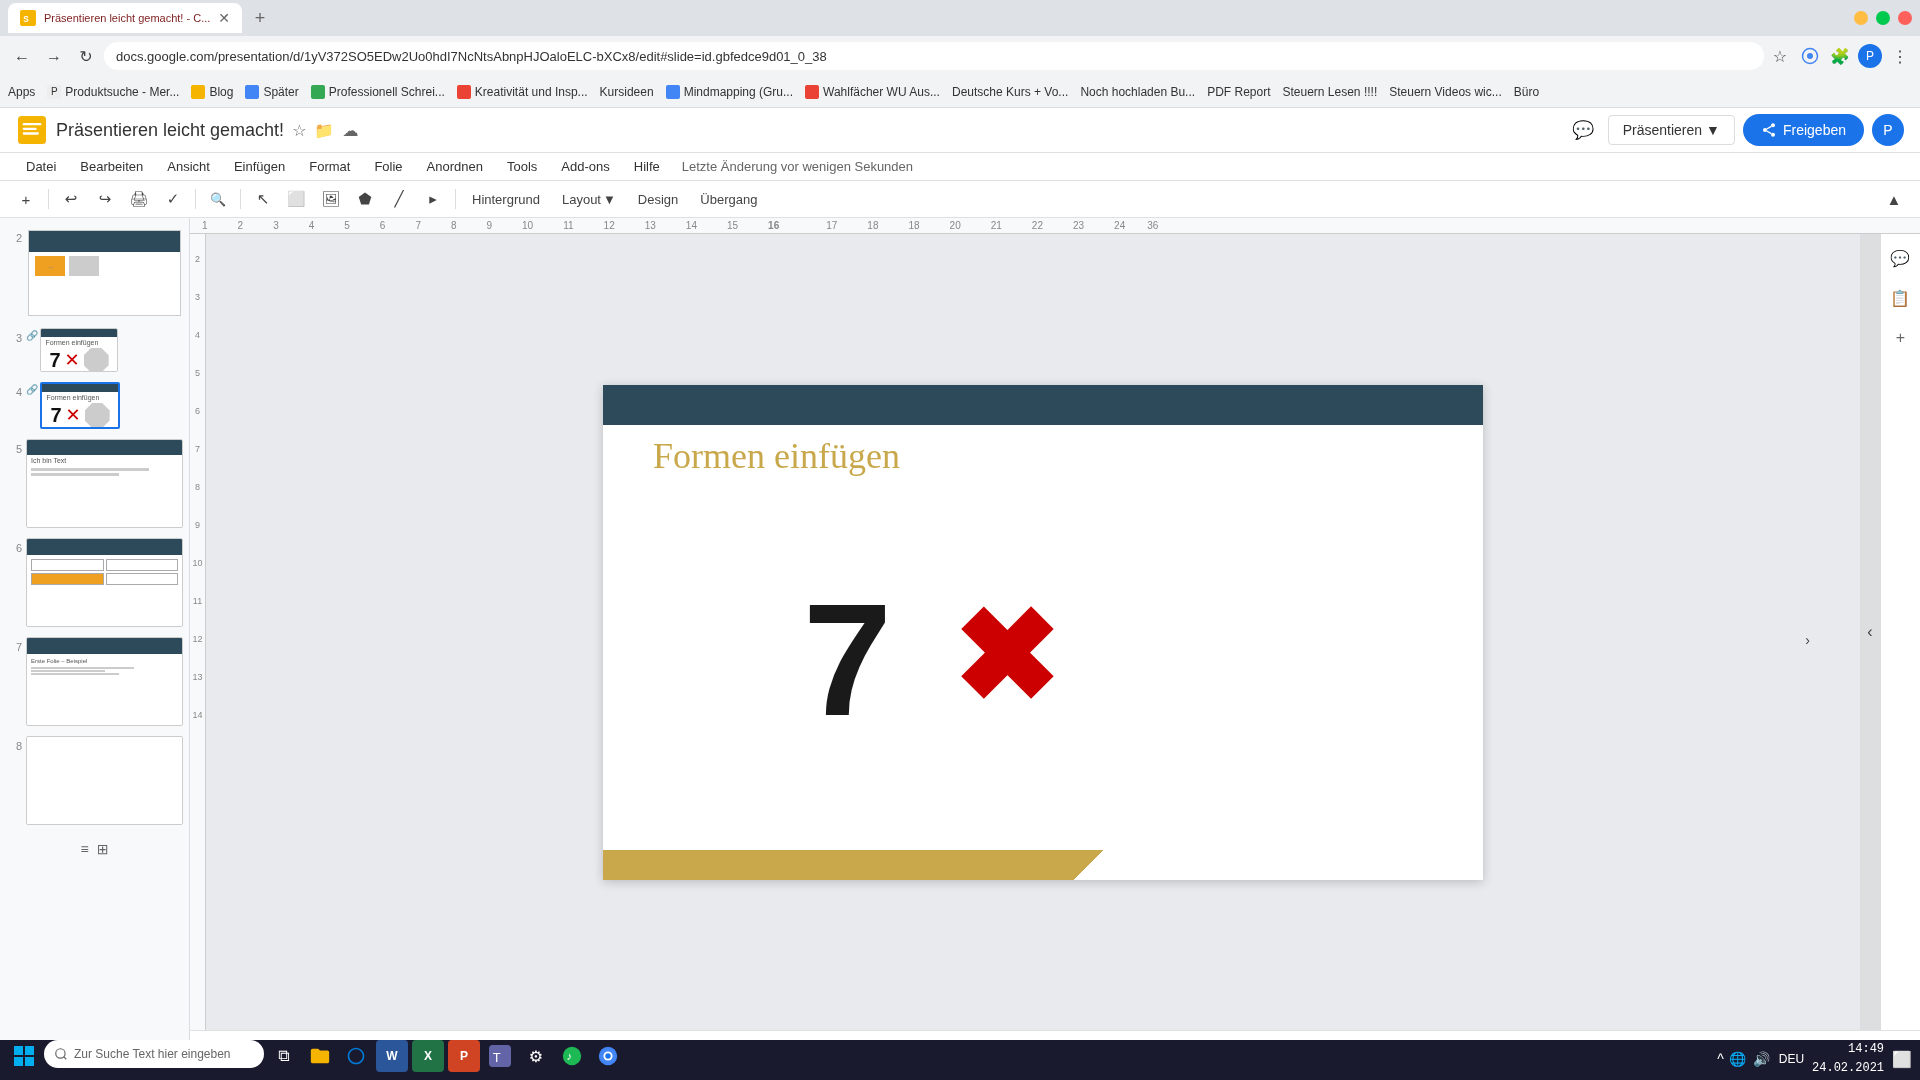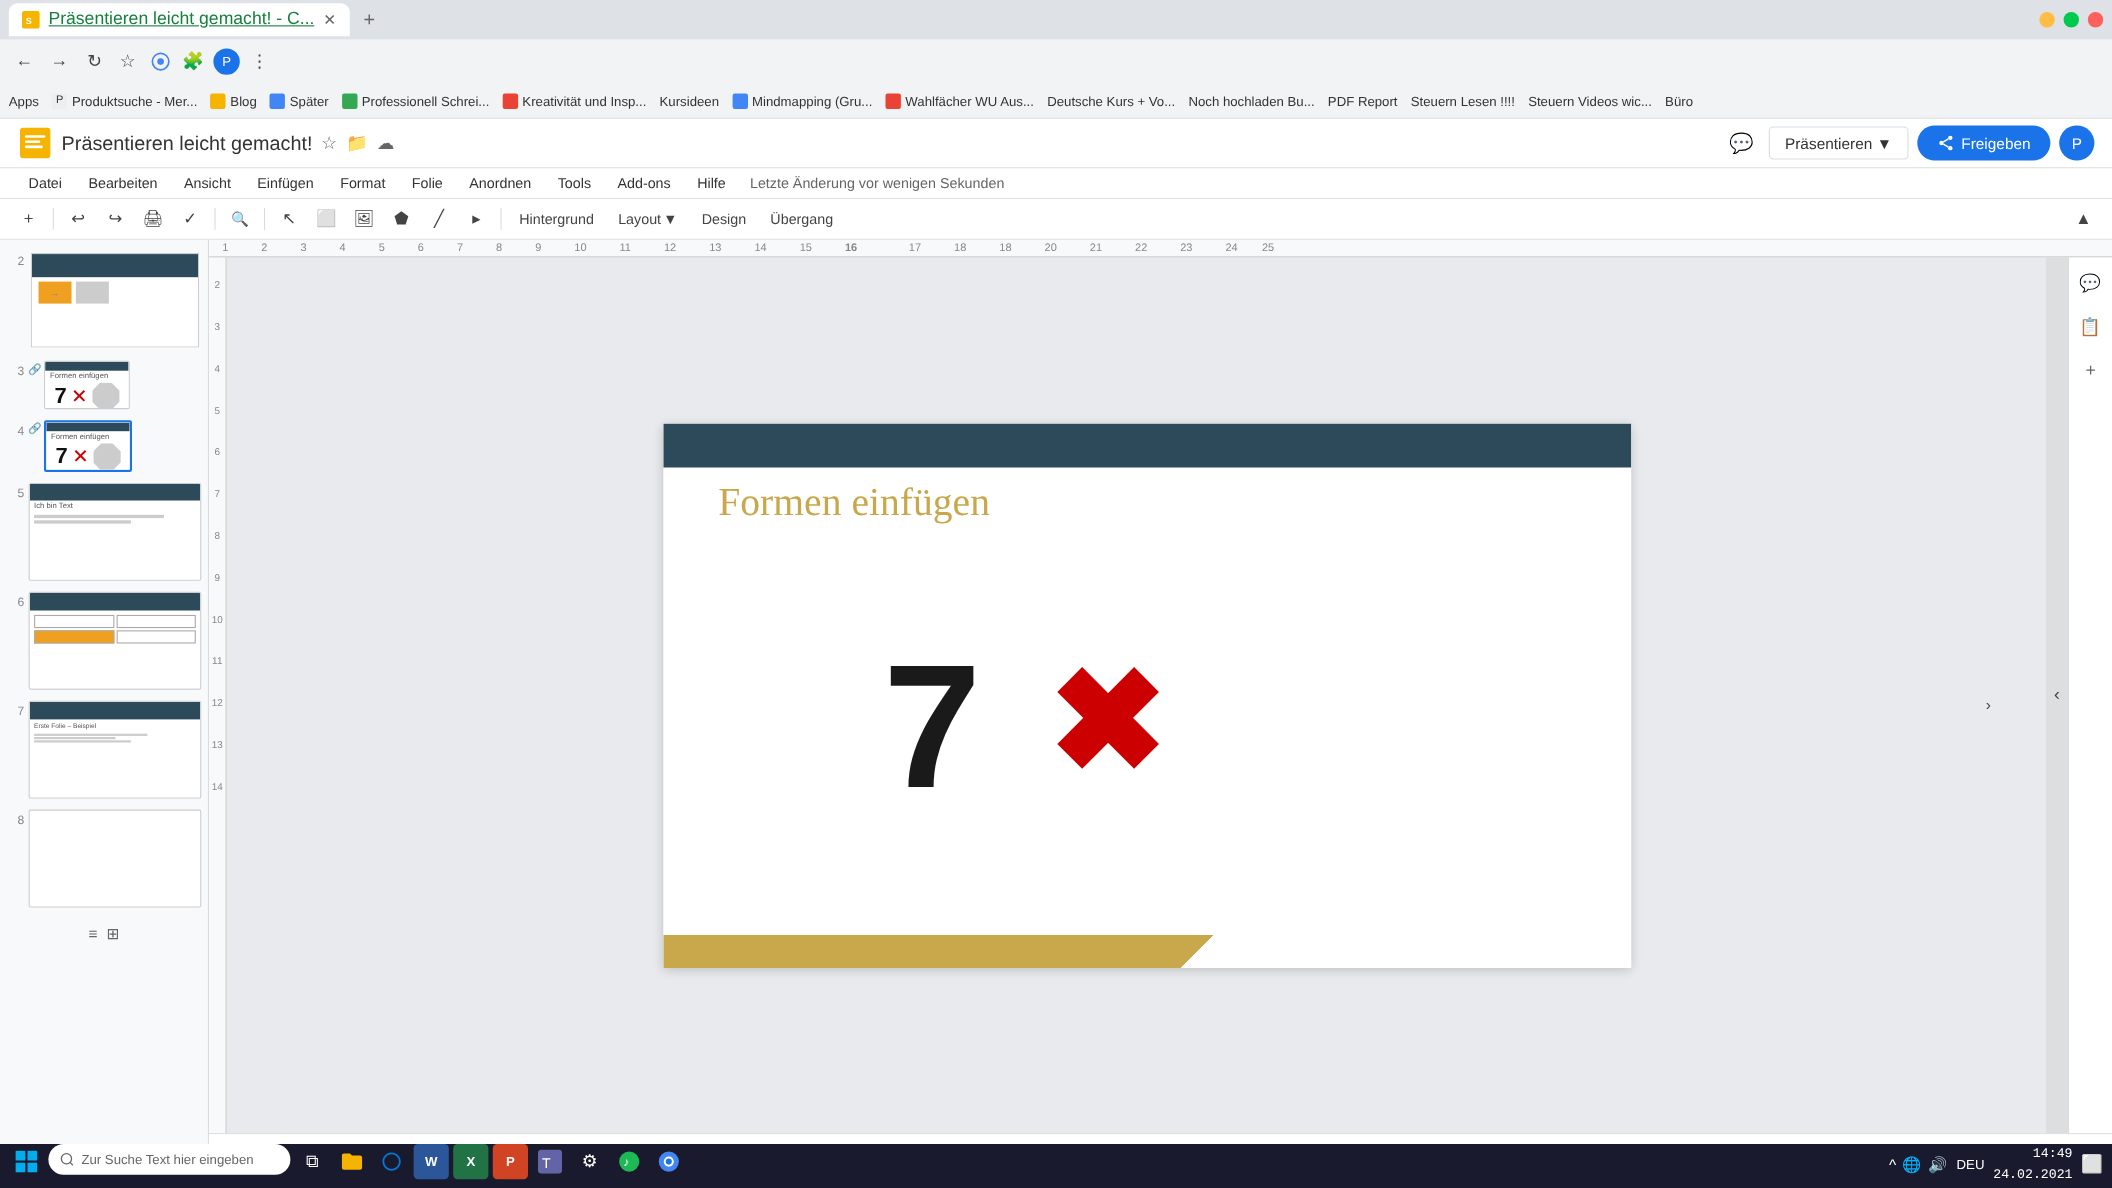--- a/index.html
+++ b/index.html
@@ -1,20 +1,20 @@
 <!DOCTYPE html>
 <html><head>
   <meta charset="utf-8">
   <style>
     * { margin: 0; padding: 0; box-sizing: border-box; }
     body { width: 1920px; height: 1080px; overflow: hidden; font-family: Arial, sans-serif; background: #f1f3f4; }
     .tab-bar { display: flex; align-items: center; height: 36px; background: #dee1e6; padding: 0 8px; gap: 4px; }
     .tab { display: flex; align-items: center; background: #fff; border-radius: 8px 8px 0 0; padding: 0 12px; height: 30px; font-size: 13px; gap: 8px; min-width: 200px; }
     .tab-favicon { width: 16px; height: 16px; background: #f4b400; border-radius: 2px; font-size: 10px; display: flex; align-items: center; justify-content: center; color: white; }
-    .tab-title { font-size: 16px; color: #15803d; flex: 1; overflow: hidden; text-overflow: ellipsis; white-space: nowrap; text-decoration: underline; }
+    .tab-title { font-size: 11px; color: #7f1d1d; flex: 1; overflow: hidden; text-overflow: ellipsis; white-space: nowrap; }
     .tab-close { font-size: 14px; color: #666; cursor: pointer; }
     .new-tab-btn { width: 28px; height: 28px; display: flex; align-items: center; justify-content: center; font-size: 18px; color: #666; cursor: pointer; }
     
     .address-bar-row { display: flex; align-items: center; height: 40px; background: #f1f3f4; padding: 0 8px; gap: 4px; }
     .nav-btn { width: 28px; height: 28px; display: flex; align-items: center; justify-content: center; font-size: 16px; color: #444; cursor: pointer; border-radius: 50%; }
     .address-input { flex: 1; height: 28px; border: none; border-radius: 14px; background: #fff; padding: 0 12px; font-size: 13px; color: #333; outline: none; }
     .browser-icons { display: flex; align-items: center; gap: 6px; }
     .browser-icon { width: 24px; height: 24px; display: flex; align-items: center; justify-content: center; font-size: 16px; color: #444; cursor: pointer; }
 
     
@@ -97,20 +97,21 @@
       <div style="width:14px;height:14px;background:#ffbd44;border-radius:50%;cursor:pointer;"></div>
       <div style="width:14px;height:14px;background:#00ca4e;border-radius:50%;cursor:pointer;"></div>
       <div style="width:14px;height:14px;background:#ff605c;border-radius:50%;cursor:pointer;"></div>
     </div>
   </div>
 
   <div class="address-bar-row">
     <div class="nav-btn">←</div>
     <div class="nav-btn">→</div>
     <div class="nav-btn">↻</div>
+    <input class="address-input" value="docs.google.com/presentation/d/1yV372SO5EDw2Uo0hdI7NcNtsAbnpHJOaloELC-bXCx8/edit#slide=id.gbfedce9d01_0_38" style="width: 900px;">
     <div class="browser-icons">
       <div class="browser-icon">☆</div>
       <div class="browser-icon">
         <svg width="18" height="18" viewBox="0 0 24 24" fill="#4285f4">
             <circle cx="12" cy="12" r="10" fill="none" stroke="#4285f4" stroke-width="2"></circle>
             <circle cx="12" cy="12" r="4" fill="#4285f4"></circle>
           </svg>
       </div>
       <div class="browser-icon">🧩</div>
       <div class="browser-icon" style="background:#1a73e8; border-radius:50%; width:24px; height:24px; display:flex;align-items:center;justify-content:center; color:white; font-size:12px;">P</div>
@@ -391,21 +392,21 @@
           <span style="margin-right: 30px;">15</span>
           <span style="margin-right: 47px; font-weight: bold;">16</span>
           <span style="margin-right: 30px;">17</span>
           <span style="margin-right: 30px;">18</span>
           <span style="margin-right: 30px;">18</span>
           <span style="margin-right: 30px;">20</span>
           <span style="margin-right: 30px;">21</span>
           <span style="margin-right: 30px;">22</span>
           <span style="margin-right: 30px;">23</span>
           <span style="margin-right: 22px;">24</span>
-          <span style="margin-right: 30px;">25</span>
+          <span style="margin-right: 30px;">36</span>
         </div>
       </div>
 
       <div style="display:flex; flex:1; overflow:hidden;">
 
         <div style="width:16px; background:#f8f9fa; border-right:1px solid #ccc; font-size:9px; color:#888; display:flex; flex-direction:column; align-items:center; padding-top: 20px; gap: 28px; overflow:hidden;">
           <span>2</span>
             <span>3</span>
             <span>4</span>
             <span>5</span>

